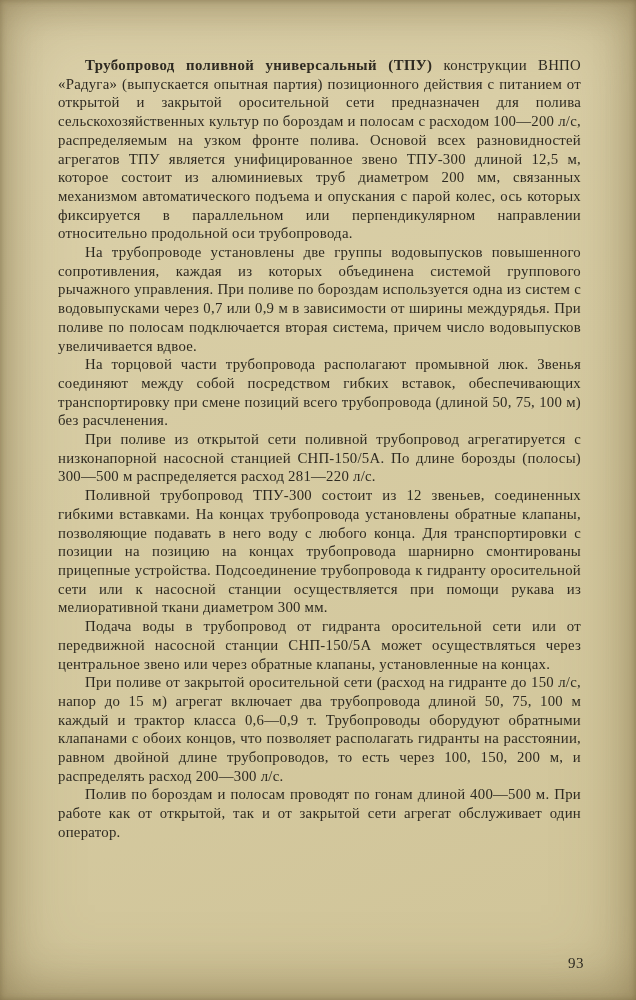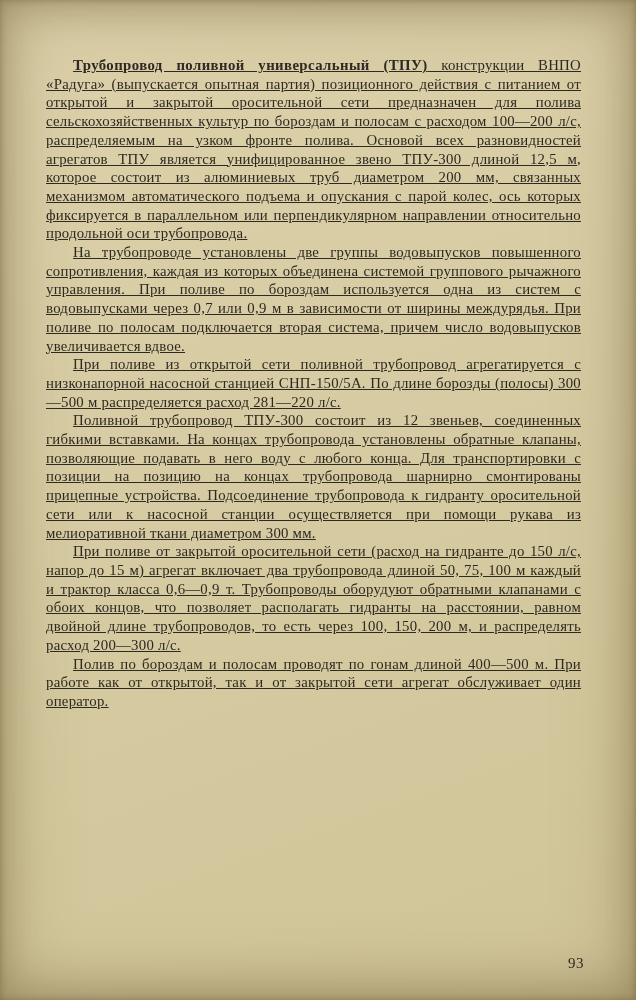--- a/index.html
+++ b/index.html
@@ -19,30 +19,29 @@
     inset: 0;
     background: linear-gradient(160deg, #dcd1aa 0%, #d6cba2 45%, #d0c498 100%);
     box-shadow:
       inset 0 0 6px rgba(95, 80, 45, 0.45),
       inset 0 0 80px rgba(120, 103, 60, 0.40),
       inset 0 -14px 40px rgba(110, 92, 50, 0.25),
       inset 0 10px 30px rgba(110, 92, 50, 0.22);
   }
   .text-block {
     position: absolute;
-    left: 46px;
+    left: 58px;
     right: 55px;
     top: 56px;
     color: #2e2a21;
     font-size: 14.8px;
     line-height: 18.7px;
     text-align: justify;
     letter-spacing: 0.25px;
     hyphens: auto;
-    text-decoration: underline;
     -webkit-hyphens: auto;
   }
   .text-block p {
     margin: 0;
     text-indent: 27px;
   }
   .lead-bold {
     font-weight: bold;
     letter-spacing: 0.4px;
   }
@@ -55,19 +54,21 @@
     letter-spacing: 0.5px;
   }
 </style>
 </head>
 <body>
 
 <div class="scan-page">
   <div class="text-block">
     <p><b class="lead-bold">Трубопровод поливной универсальный (ТПУ)</b><span> конструкции ВНПО «Радуга» (выпускается опытная партия) позиционного действия с питанием от открытой и закрытой оросительной сети предназначен для полива сельскохозяйственных культур по бороздам и полосам с расходом 100—200 л/с, распределяемым на узком фронте полива. Основой всех разновидностей агрегатов ТПУ является унифицированное звено ТПУ-300 длиной 12,5 м, которое состоит из алюминиевых труб диаметром 200 мм, связанных механизмом автоматического подъема и опускания с парой колес, ось которых фиксируется в параллельном или перпендикулярном направлении относительно продольной оси трубопровода.</span></p>
     <p>На трубопроводе установлены две группы водовыпусков повышенного сопротивления, каждая из которых объединена системой группового рычажного управления. При поливе по бороздам используется одна из систем с водовыпусками через 0,7 или 0,9 м в зависимости от ширины междурядья. При поливе по полосам подключается вторая система, причем число водовыпусков увеличивается вдвое.</p>
+    <p>На торцовой части трубопровода располагают промывной люк. Звенья соединяют между собой посредством гибких вставок, обеспечивающих транспортировку при смене позиций всего трубопровода (длиной 50, 75, 100 м) без расчленения.</p>
     <p>При поливе из открытой сети поливной трубопровод агрегатируется с низконапорной насосной станцией СНП-150/5А. По длине борозды (полосы) 300—500 м распределяется расход 281—220 л/с.</p>
     <p>Поливной трубопровод ТПУ-300 состоит из 12 звеньев, соединенных гибкими вставками. На концах трубопровода установлены обратные клапаны, позволяющие подавать в него воду с любого конца. Для транспортировки с позиции на позицию на концах трубопровода шарнирно смонтированы прицепные устройства. Подсоединение трубопровода к гидранту оросительной сети или к насосной станции осуществляется при помощи рукава из мелиоративной ткани диаметром 300 мм.</p>
+    <p>Подача воды в трубопровод от гидранта оросительной сети или от передвижной насосной станции СНП-150/5А может осуществляться через центральное звено или через обратные клапаны, установленные на концах.</p>
     <p>При поливе от закрытой оросительной сети (расход на гидранте до 150 л/с, напор до 15 м) агрегат включает два трубопровода длиной 50, 75, 100 м каждый и трактор класса 0,6—0,9 т. Трубопроводы оборудуют обратными клапанами с обоих концов, что позволяет располагать гидранты на расстоянии, равном двойной длине трубопроводов, то есть через 100, 150, 200 м, и распределять расход 200—300 л/с.</p>
     <p>Полив по бороздам и полосам проводят по гонам длиной 400—500 м. При работе как от открытой, так и от закрытой сети агрегат обслуживает один оператор.</p>
   </div>
   <div class="page-number">93</div>
 </div>
 
 </body></html>

